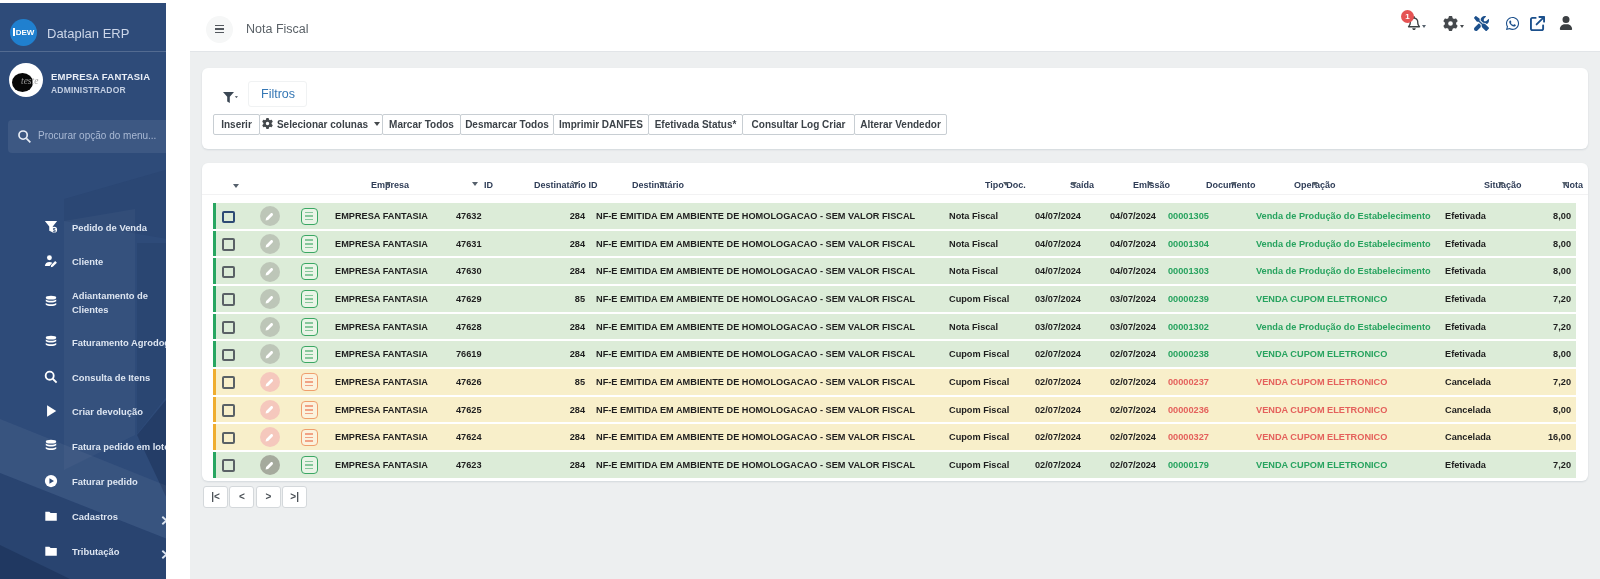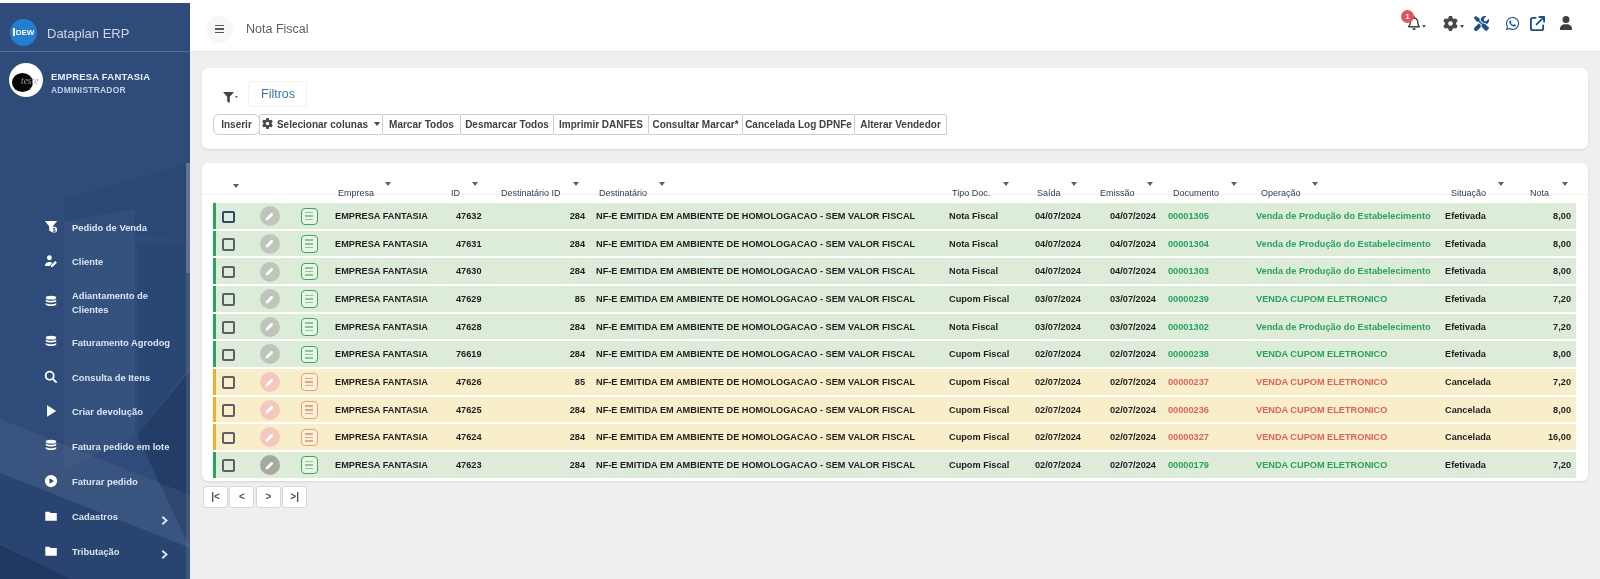--- a/index.html
+++ b/index.html
@@ -1,20 +1,20 @@
 <!DOCTYPE html>
 <html><head><meta charset="utf-8"><title>Nota Fiscal</title><style>
 
 * { margin:0; padding:0; box-sizing:border-box; }
 html,body { width:1600px; height:579px; overflow:hidden; background:#fff;
   font-family:"Liberation Sans", sans-serif; }
 #page { position:relative; width:1600px; height:579px; overflow:hidden; }
 
 
-#sidebar { position:absolute; left:0; top:3px; width:190px; height:576px;
+#sidebar { position:absolute; left:0; top:3px; width:166px; height:576px;
   background:#2e4b79; overflow:hidden; }
 #sb-pattern { position:absolute; left:0; top:0; }
 .sb-divider { position:absolute; left:0; width:190px; height:1px; background:rgba(255,255,255,0.18); }
 #logo-circle { position:absolute; left:10px; top:16px; width:27px; height:27px; border-radius:50%;
   background:#2080cf; color:#fff; text-align:center; font-weight:bold; font-size:8px; line-height:27px; letter-spacing:0; }
 #logo-title { position:absolute; left:47px; top:23px; color:#ccd6e9; font-size:13px; }
 #avatar { position:absolute; left:9px; top:60px; width:34px; height:34px; border-radius:50%; background:#fff; }
 #avatar .blob { position:absolute; left:2.5px; top:9.5px; width:21px; height:19px; border-radius:50%;
   background:#070707; }
 #avatar .tx { position:absolute; left:12px; top:13px; color:#9b9b9b; font-size:9.5px;
@@ -49,21 +49,21 @@
 .card { position:absolute; background:#fff; border-radius:6px; box-shadow:0 1px 2px rgba(60,75,100,0.14); }
 #filter-card { left:12px; top:16px; width:1386px; height:81px; }
 #filtros-box { position:absolute; left:46px; top:13px; width:59px; height:26px; border:1px solid #f0f2f3; border-radius:3px; }
 #filtros-link { position:absolute; left:59px; top:19px; color:#3577b5; font-size:12.5px; }
 #funnel { position:absolute; left:21px; top:20.5px; }
 .btn { position:absolute; top:45.5px; height:21.5px; background:#fff; border:1px solid #c8ced3;
   font-size:10px; font-weight:bold; color:#3c4248; text-align:center; border-radius:2px; white-space:nowrap; }
 .btn span { display:inline-block; vertical-align:top; }
 
 #table-card { left:12px; top:111px; width:1386px; height:318px; }
-.th { position:absolute; top:25px; color:#2f3d57; font-weight:normal; font-size:9px; }
+.th { position:absolute; top:17px; color:#2f3d57; font-weight:bold; font-size:9px;margin-left:33px; }
 .caret { position:absolute; width:0; height:0; border-left:3.5px solid transparent;
   border-right:3.5px solid transparent; border-top:4.5px solid #55606c; }
 .row { position:absolute; left:11px; width:1362.5px; height:25.8px; }
 .row.g { background:#dcecd8; border-left:3.4px solid #28a661; }
 .row.y { background:#f8efca; border-left:3.4px solid #efad2f; }
 .cell { position:absolute; top:8px; font-size:9.2px; font-weight:bold; color:#1e1e1e; white-space:nowrap; }
 .cb { position:absolute; left:6.1px; top:7.5px; width:12.5px; height:12.5px; border:2px solid #5a6166; border-radius:2px; }
 .row:first-child .cb { border-color:#2c4a74; }
 .pencil { position:absolute; left:43.6px; top:3.2px; width:20px; height:20px; border-radius:50%; }
 .row.g .pencil { background:#bdc6b8; }
@@ -101,20 +101,27 @@
 <div style="position:absolute; left:185.5px; top:160px; width:4.5px; height:416px; background:rgba(255,255,255,0.10)"></div>
 <div style="position:absolute; left:185.5px; top:160px; width:4.5px; height:110px; background:rgba(255,255,255,0.16)"></div>
 <div id="logo-circle"><span style="display:inline-block;width:2px;height:8px;background:#fff;margin-right:1px;vertical-align:-1px"></span>DEW</div>
 <div id="logo-title">Dataplan ERP</div>
 <div id="avatar">
         <div class="blob"></div>
         <div class="tx">teste</div>
       </div>
 <div id="user-name">EMPRESA FANTASIA</div>
 <div id="user-role">ADMINISTRADOR</div>
+<div id="search">
+        <svg viewBox="0 0 16 16" width="15" height="15">
+          <circle cx="6.5" cy="6.5" r="4.4" fill="none" stroke="#e8edf5" stroke-width="1.8"></circle>
+          <path d="M10 10l4.2 4.2" stroke="#e8edf5" stroke-width="1.8"></path>
+        </svg>
+        <div class="ph">Procurar opção do menu...</div>
+      </div>
 <div class="mi" style="top:216.5px">
         <div class="ic"><svg viewBox="0 0 16 16" width="14" height="14">
             <path fill="#fff" d="M1 1h14L10 7.5V14l-4-1.8V7.5z"></path>
             <circle cx="11.6" cy="11" r="3.4" fill="#fff"></circle>
             <text x="11.6" y="13.2" font-size="6" fill="#2d4a77" text-anchor="middle" font-weight="bold">$</text>
           </svg></div>
         <div class="tx" style="top:1.2px">Pedido de Venda</div>
       </div>
 <div class="mi" style="top:251.0px">
         <div class="ic"><svg viewBox="0 0 16 16" width="14" height="14">
@@ -218,29 +225,29 @@
         </svg></div>
 </div>
 <div id="main">
 <div class="card" id="filter-card">
 <div id="filtros-box"></div>
 <div id="funnel"><svg viewBox="0 0 15 11" width="15" height="11">
             <path fill="#3b4754" d="M0 0h11L6.8 4.8V11L4.2 9.6V4.8z"></path>
             <path fill="#3b4754" d="M11.8 4.2h3.2L13.4 5.9z"></path>
           </svg></div>
 <div id="filtros-link">Filtros</div>
-<div class="btn" style="left:11.0px; width:47.0px; line-height:19.5px;border-radius:6px;">Inserir</div>
+<div class="btn" style="left:11.0px; width:47.0px; line-height:19.5px;">Inserir</div>
 <div class="btn" style="left:57.0px; width:124.0px; line-height:19.5px;"><svg viewBox="0 0 512 512" width="11" height="11" style="vertical-align:-1.5px; margin-right:4px">
             <path fill="#45494d" d="M495.9 166.6c3.2 8.7 .5 18.4-6.4 24.6l-43.3 39.4c1.1 8.3 1.7 16.8 1.7 25.4s-.6 17.1-1.7 25.4l43.3 39.4c6.9 6.2 9.6 15.9 6.4 24.6c-4.4 11.9-9.7 23.3-15.8 34.3l-4.7 8.1c-6.6 11-14 21.4-22.1 31.2c-5.9 7.2-15.7 9.6-24.5 6.8l-55.7-17.7c-13.4 10.3-28.2 18.9-44 25.4l-12.5 57.1c-2 9.1-9 16.3-18.2 17.8c-13.8 2.3-28 3.5-42.5 3.5s-28.7-1.2-42.5-3.5c-9.2-1.5-16.2-8.7-18.2-17.8l-12.5-57.1c-15.8-6.5-30.6-15.1-44-25.4L83.1 425.9c-8.8 2.8-18.6 .3-24.5-6.8c-8.1-9.8-15.5-20.2-22.1-31.2l-4.7-8.1c-6.1-11-11.4-22.4-15.8-34.3c-3.2-8.7-.5-18.4 6.4-24.6l43.3-39.4C64.6 273.1 64 264.6 64 256s.6-17.1 1.7-25.4L22.4 191.2c-6.9-6.2-9.6-15.9-6.4-24.6c4.4-11.9 9.7-23.3 15.8-34.3l4.7-8.1c6.6-11 14-21.4 22.1-31.2c5.9-7.2 15.7-9.6 24.5-6.8l55.7 17.7c13.4-10.3 28.2-18.9 44-25.4l12.5-57.1c2-9.1 9-16.3 18.2-17.8C227.3 1.2 241.5 0 256 0s28.7 1.2 42.5 3.5c9.2 1.5 16.2 8.7 18.2 17.8l12.5 57.1c15.8 6.5 30.6 15.1 44 25.4l55.7-17.7c8.8-2.8 18.6-.3 24.5 6.8c8.1 9.8 15.5 20.2 22.1 31.2l4.7 8.1c6.1 11 11.4 22.4 15.8 34.3zM256 336a80 80 0 1 0 0-160 80 80 0 1 0 0 160z"></path>
           </svg>Selecionar colunas<span style="display:inline-block;width:0;height:0;border-left:3.5px solid transparent;border-right:3.5px solid transparent;border-top:4px solid #45494d;margin-left:6px;vertical-align:2px"></span></div>
 <div class="btn" style="left:180.0px; width:79.0px; line-height:19.5px;">Marcar Todos</div>
 <div class="btn" style="left:258.0px; width:94.0px; line-height:19.5px;">Desmarcar Todos</div>
 <div class="btn" style="left:351.0px; width:96.0px; line-height:19.5px;">Imprimir DANFES</div>
-<div class="btn" style="left:446.0px; width:95.0px; line-height:19.5px;">Consultar Marcar*</div>
-<div class="btn" style="left:540.0px; width:113.0px; line-height:19.5px;">Cancelada Log DPNFe</div>
+<div class="btn" style="left:446.0px; width:95.0px; line-height:19.5px;">Efetivada Status*</div>
+<div class="btn" style="left:540.0px; width:113.0px; line-height:19.5px;">Consultar Log Criar</div>
 <div class="btn" style="left:652.0px; width:93.0px; line-height:19.5px;">Alterar Vendedor</div>
 </div>
 <div class="card" id="table-card">
 <div style="position:absolute; left:0; top:30.5px; width:100%; height:1px; background:#f2f2f3"></div>
 <div class="caret" style="left:31px; top:21px"></div>
 <div class="th" style="left:136.0px">Empresa</div>
 <div class="caret" style="left:183.0px; top:19px"></div>
 <div class="th" style="left:249.0px">ID</div>
 <div class="caret" style="left:269.5px; top:19px"></div>
 <div class="th" style="left:299.0px">Destinatário ID</div>

